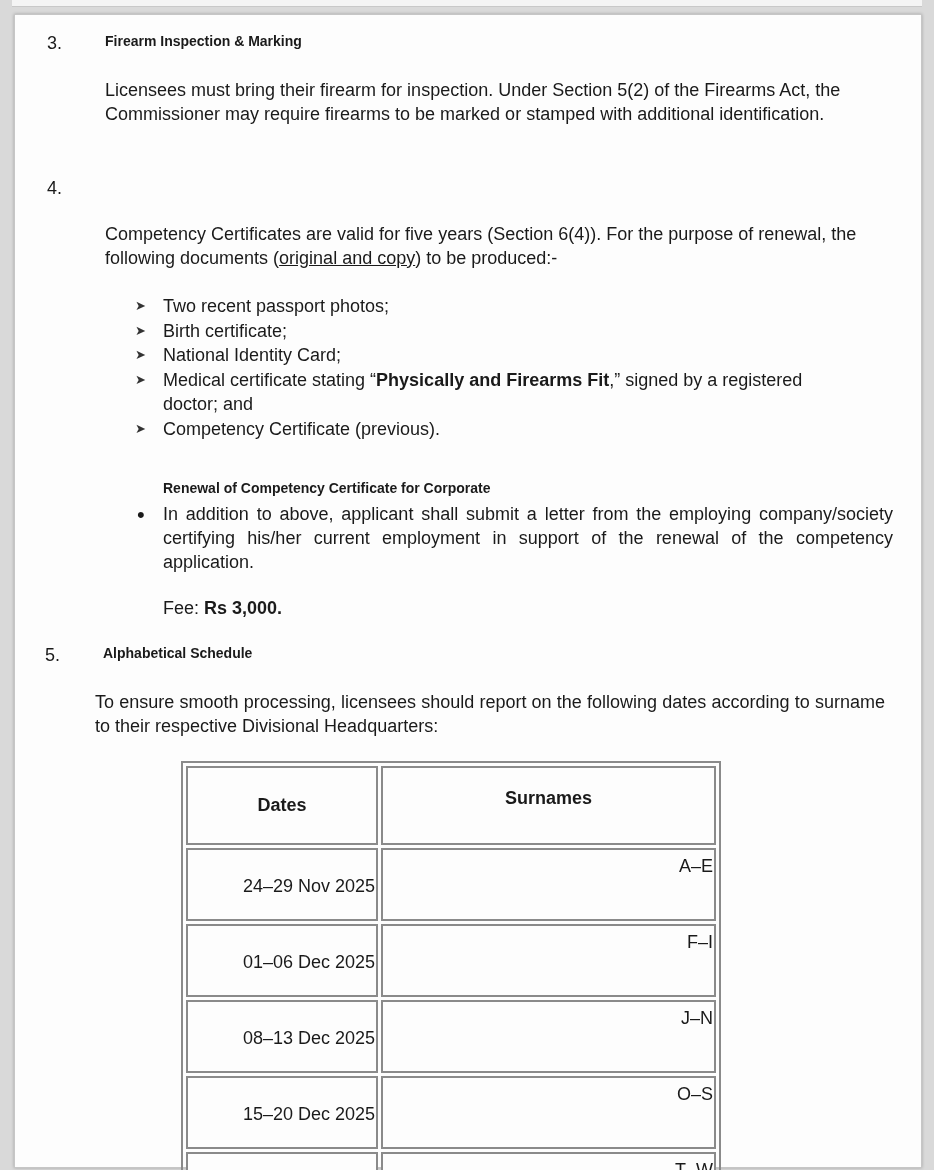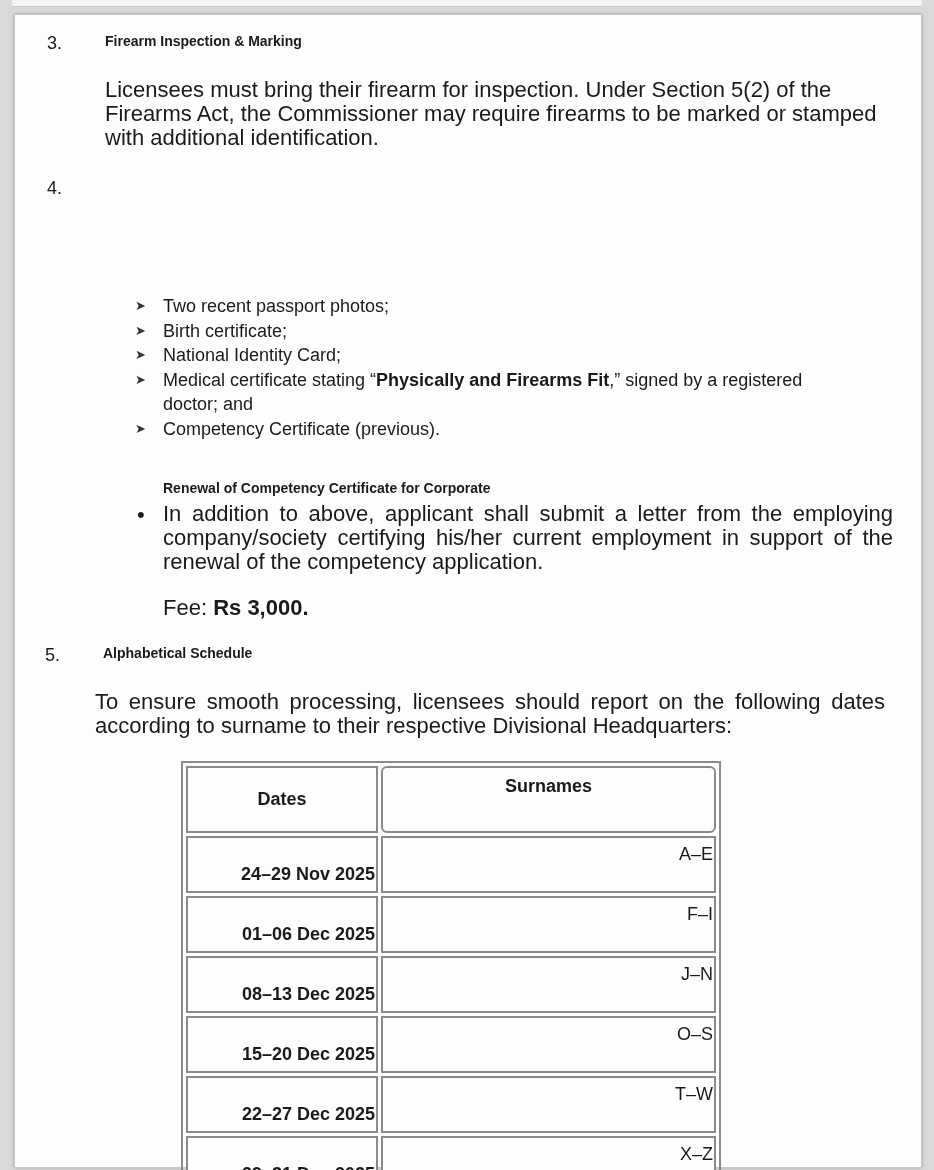--- a/index.html
+++ b/index.html
@@ -15,56 +15,57 @@
     background:#f4f4f4; border-bottom:1px solid #c8c8c8;
   }
   .page {
     position:absolute; left:14px; top:14px; width:906px; height:1152px;
     background:#fdfdfd;
     border:1px solid #c6c6c6;
     box-shadow: 0 0 3px rgba(0,0,0,0.25);
   }
   .sec-num { position:absolute; font-size:18px; }
   .sec-title { position:absolute; font-size:14px; font-weight:bold; }
-  .para { position:absolute; font-size:22px; line-height:24px; }
+  .para { position:absolute; font-size:18px; line-height:24px; }
   .justify { text-align:justify; text-align-last:left; }
   u { text-decoration:underline; }
   .blist { position:absolute; left:120px; top:279px; margin:0; padding:0; list-style:none; font-size:18px; line-height:24.5px; }
   .blist li { position:relative; padding-left:28px; width:660px; }
   .arrow { position:absolute; left:0; top:0; font-size:13px; color:#333; }
   .dot { position:absolute; font-size:22px; line-height:24px; }
   table.sched {
     position:absolute; left:166px; top:746px; width:540px;
     border-collapse:separate; border-spacing:3px;
     border:2px solid #8a8a8a;
     font-size:18px;
   }
   table.sched td, table.sched th {
     border:2px solid #8a8a8a; background:#fdfdfd;
     text-align:center;
   }
   table.sched th { font-weight:bold; height:54px; }
   table.sched td { height:46px;text-align:right; }
-  .c-date { width:186px; vertical-align:bottom; padding-bottom:6px;font-weight:bold; }
+  .c-date { width:186px; vertical-align:bottom; padding-bottom:22px; }
   .c-sur { vertical-align:top; padding-top:6px; }
   th.c-date { vertical-align:middle; padding:0; }
-  th.c-sur { vertical-align:top; padding-top:8px;border-radius:6px; }
+  th.c-sur { vertical-align:top; padding-top:20px; }
 </style>
 </head>
 <body>
 
 <div class="top-strip"></div>
 
 <div class="page">
 
   <span class="sec-num" style="left:32px;top:18px;">3.</span>
   <span class="sec-title" style="left:90px;top:18px;">Firearm Inspection &amp; Marking</span>
   <div class="para" style="left:90px;top:63px;width:800px;">Licensees must bring their firearm for inspection. Under Section 5(2) of the Firearms Act, the Commissioner may require firearms to be marked or stamped with additional identification.</div>
 
   <span class="sec-num" style="left:32px;top:163px;">4.</span>
+  <div class="para" style="left:90px;top:207px;width:780px;"><span>Competency Certificates are valid for five years (Section 6(4)).  For the purpose of renewal, the following documents (</span><u>original and copy</u><span>) to be produced:-</span></div>
 
   <ul class="blist">
     <li><span class="arrow">➤</span><span>Two recent passport photos;</span></li>
     <li><span class="arrow">➤</span><span>Birth certificate;</span></li>
     <li><span class="arrow">➤</span><span>National Identity Card;</span></li>
     <li><span class="arrow">➤</span><span>Medical certificate stating “</span><b>Physically and Firearms Fit</b><span>,” signed by a registered doctor; and</span></li>
     <li><span class="arrow">➤</span><span>Competency Certificate (previous).</span></li>
   </ul>
 
   <span class="sec-title" style="left:148px;top:450px;margin-top:15px;">Renewal of Competency Certificate for Corporate</span>

